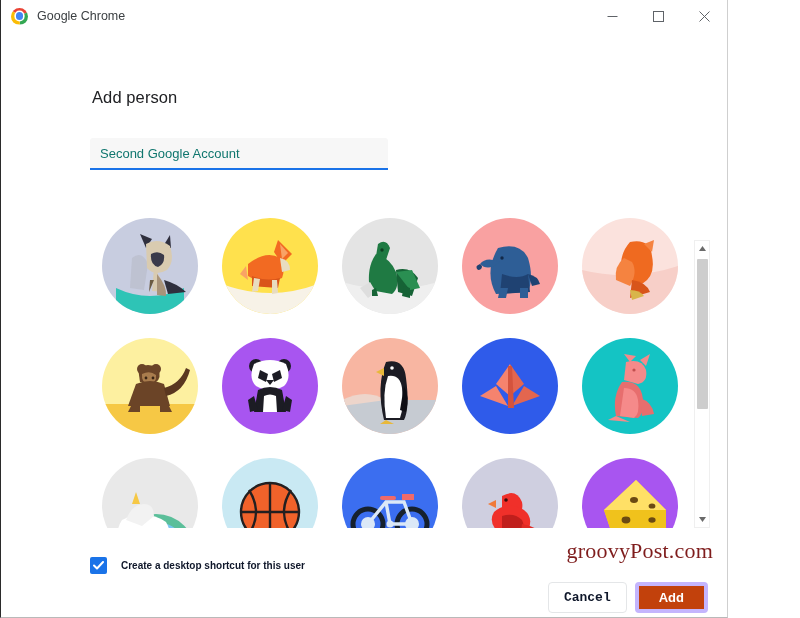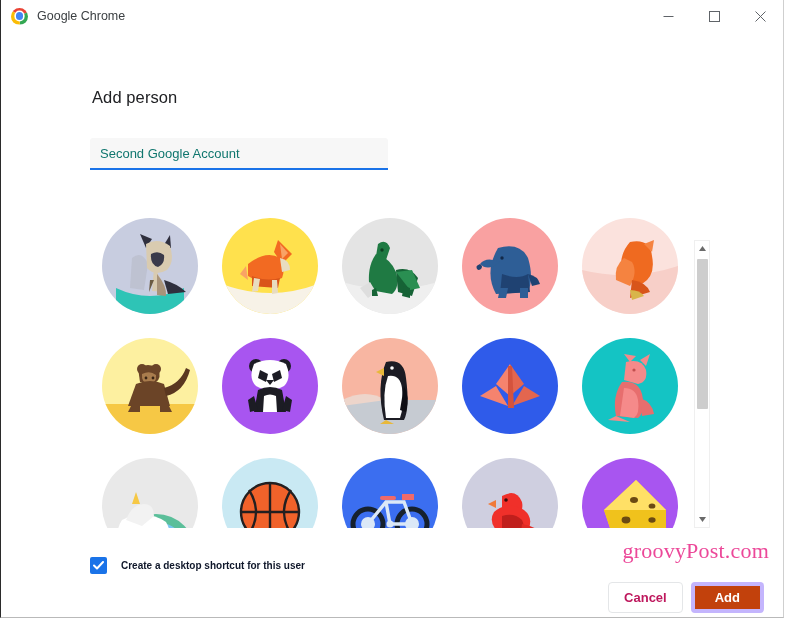--- a/index.html
+++ b/index.html
@@ -10,21 +10,21 @@
   body {
     width: 800px;
     height: 618px;
     overflow: hidden;
     font-family: "Liberation Sans", sans-serif;
     -webkit-font-smoothing: antialiased;
   }
 
   .window {
     position: relative;
-    width: 784px;
+    width: 728px;
     height: 618px;
     background: #ffffff;
     box-sizing: border-box;
     border-left: 1px solid #2b2b2b;
     border-right: 1px solid #cfcfcf;
     border-bottom: 1px solid #b9b9b9;
     overflow: hidden;
     padding-left: 12px;
   }
 
@@ -218,21 +218,21 @@
     color: #0f172a;
     font-weight: bold;
   }
 
   .watermark {
     position: absolute;
     right: 14px;
     bottom: 53px;
     font-family: "Liberation Serif", serif;
     font-size: 22px;
-    color: #ec4899;
+    color: #7f1d1d;
     letter-spacing: .2px;
   }
 
   .actions {
     position: absolute;
     right: 19px;
     bottom: 4px;
     display: flex;
     align-items: center;
     gap: 8px;
@@ -246,22 +246,23 @@
     display: flex;
     align-items: center;
     justify-content: center;
     box-sizing: border-box;
     cursor: default;
   }
   .btn-cancel {
     min-width: 70px;
     padding: 0 15px;
     background: #ffffff;
-    color: #be185d;
+    color: #0f172a;
     border: 1px solid #e4e6e8;
+    font-family: Liberation Mono, monospace;
   }
   .btn-add {
     min-width: 68px;
     padding: 0 20px;
     background: #c2410c;
     color: #ffffff;
     border: 4px solid #c4b5fd;
   }
 </style>
 </head>

